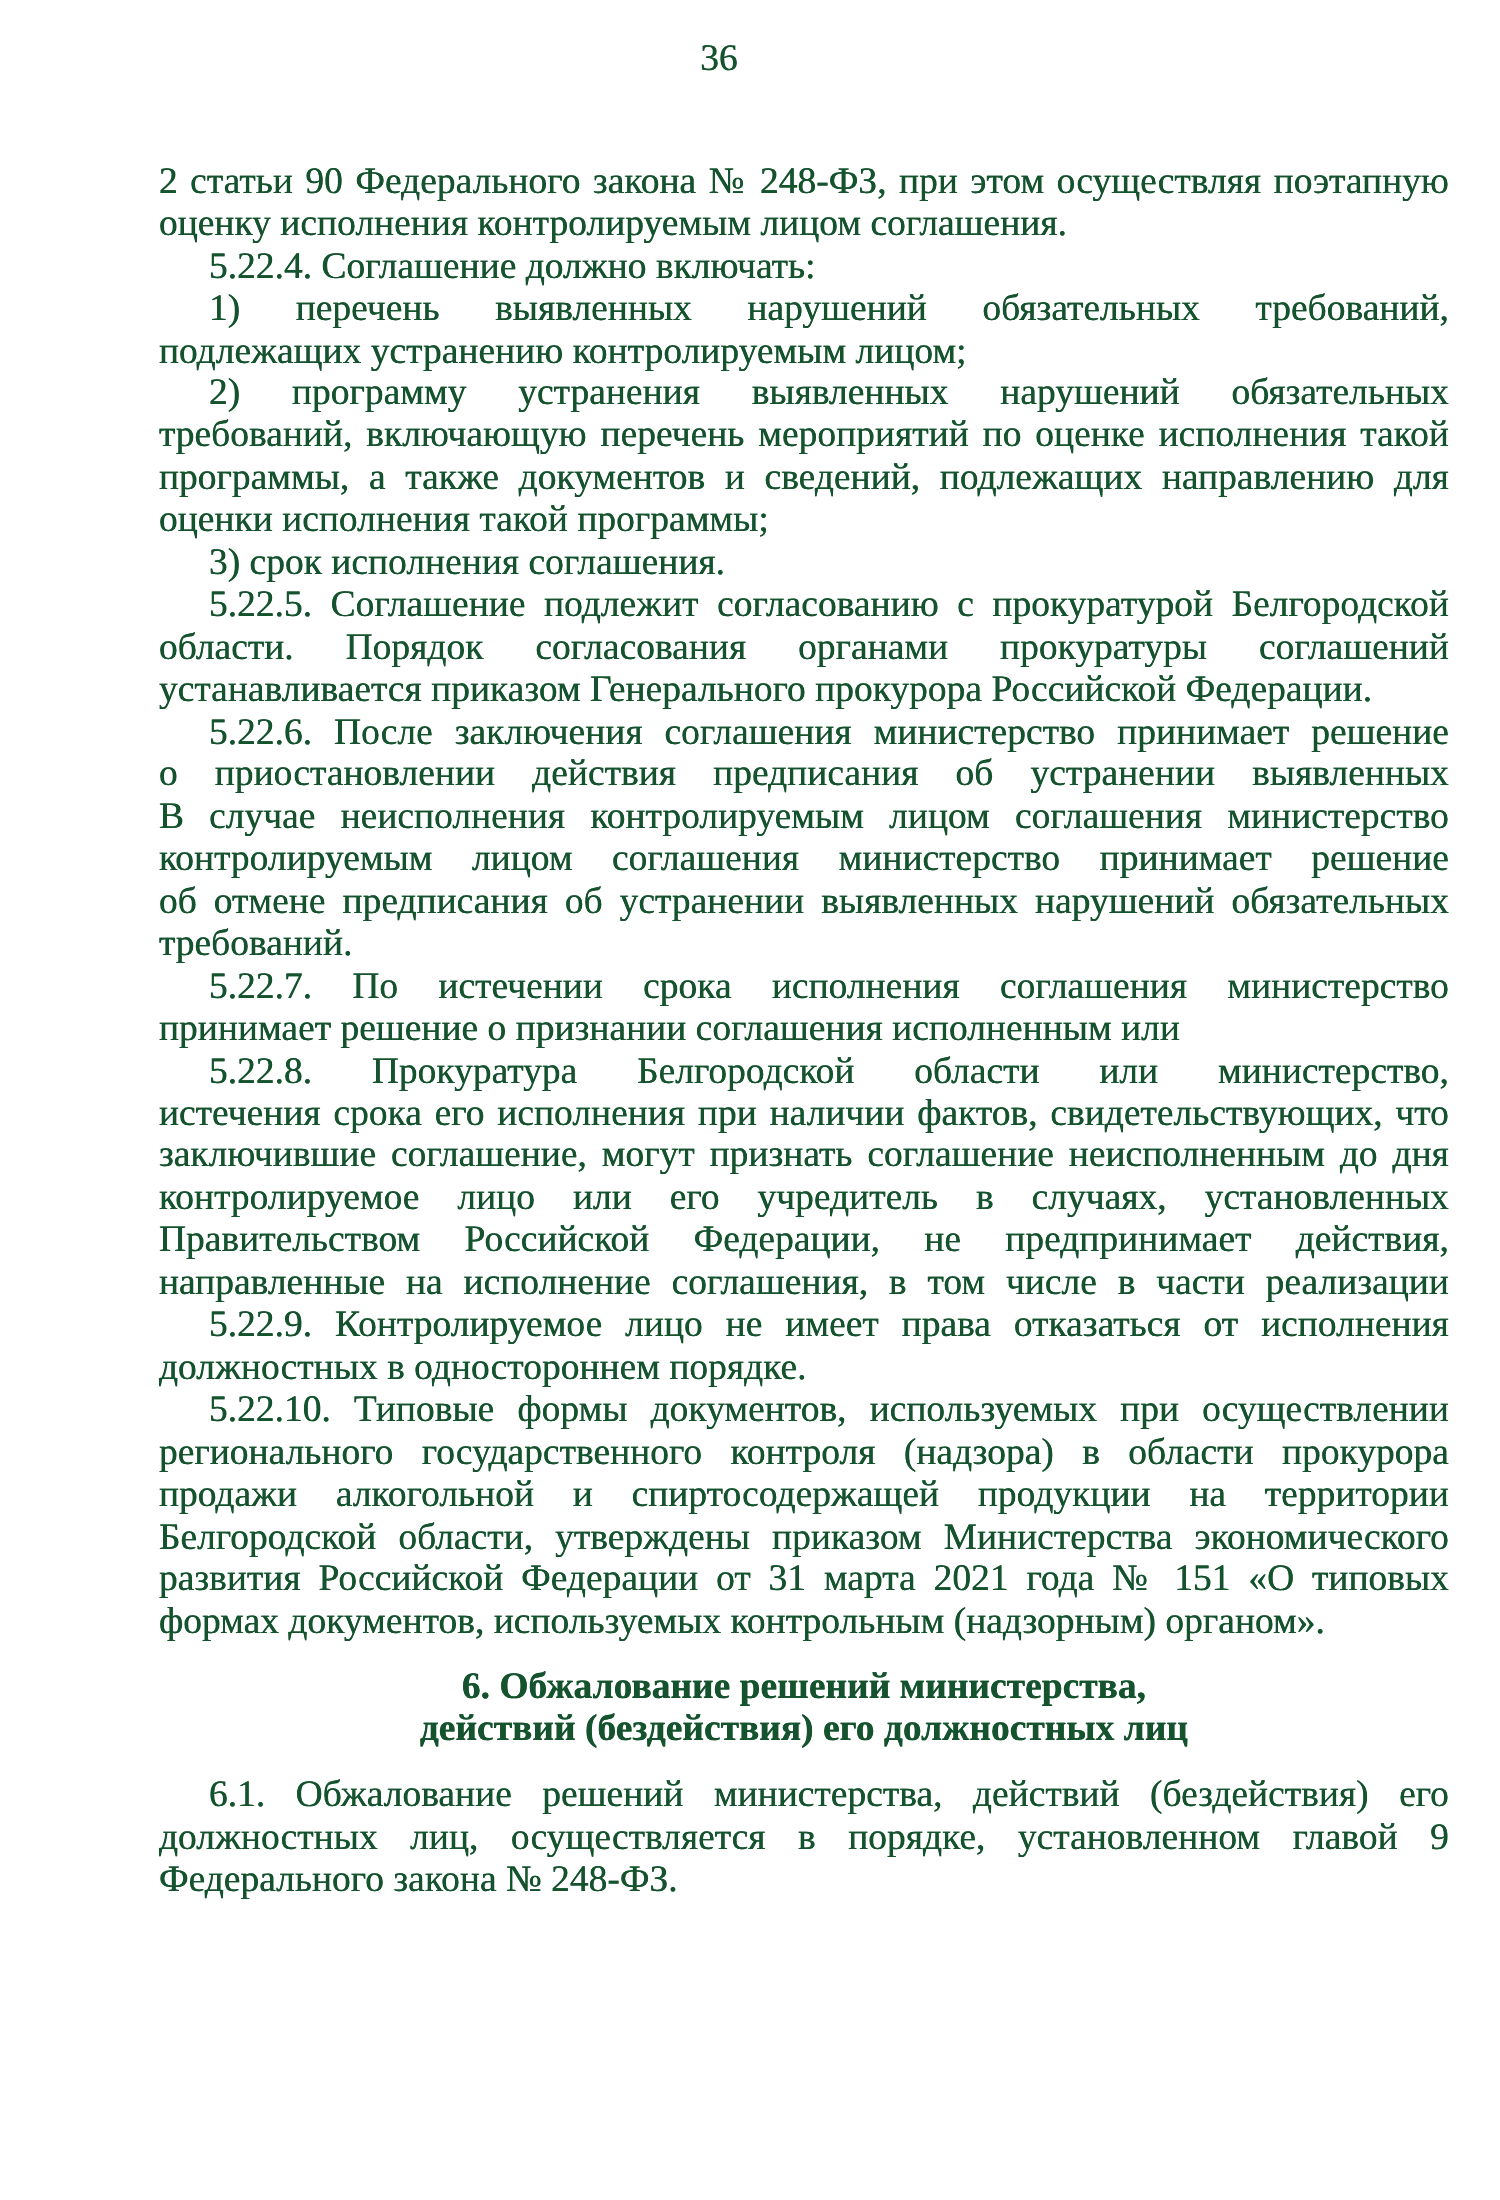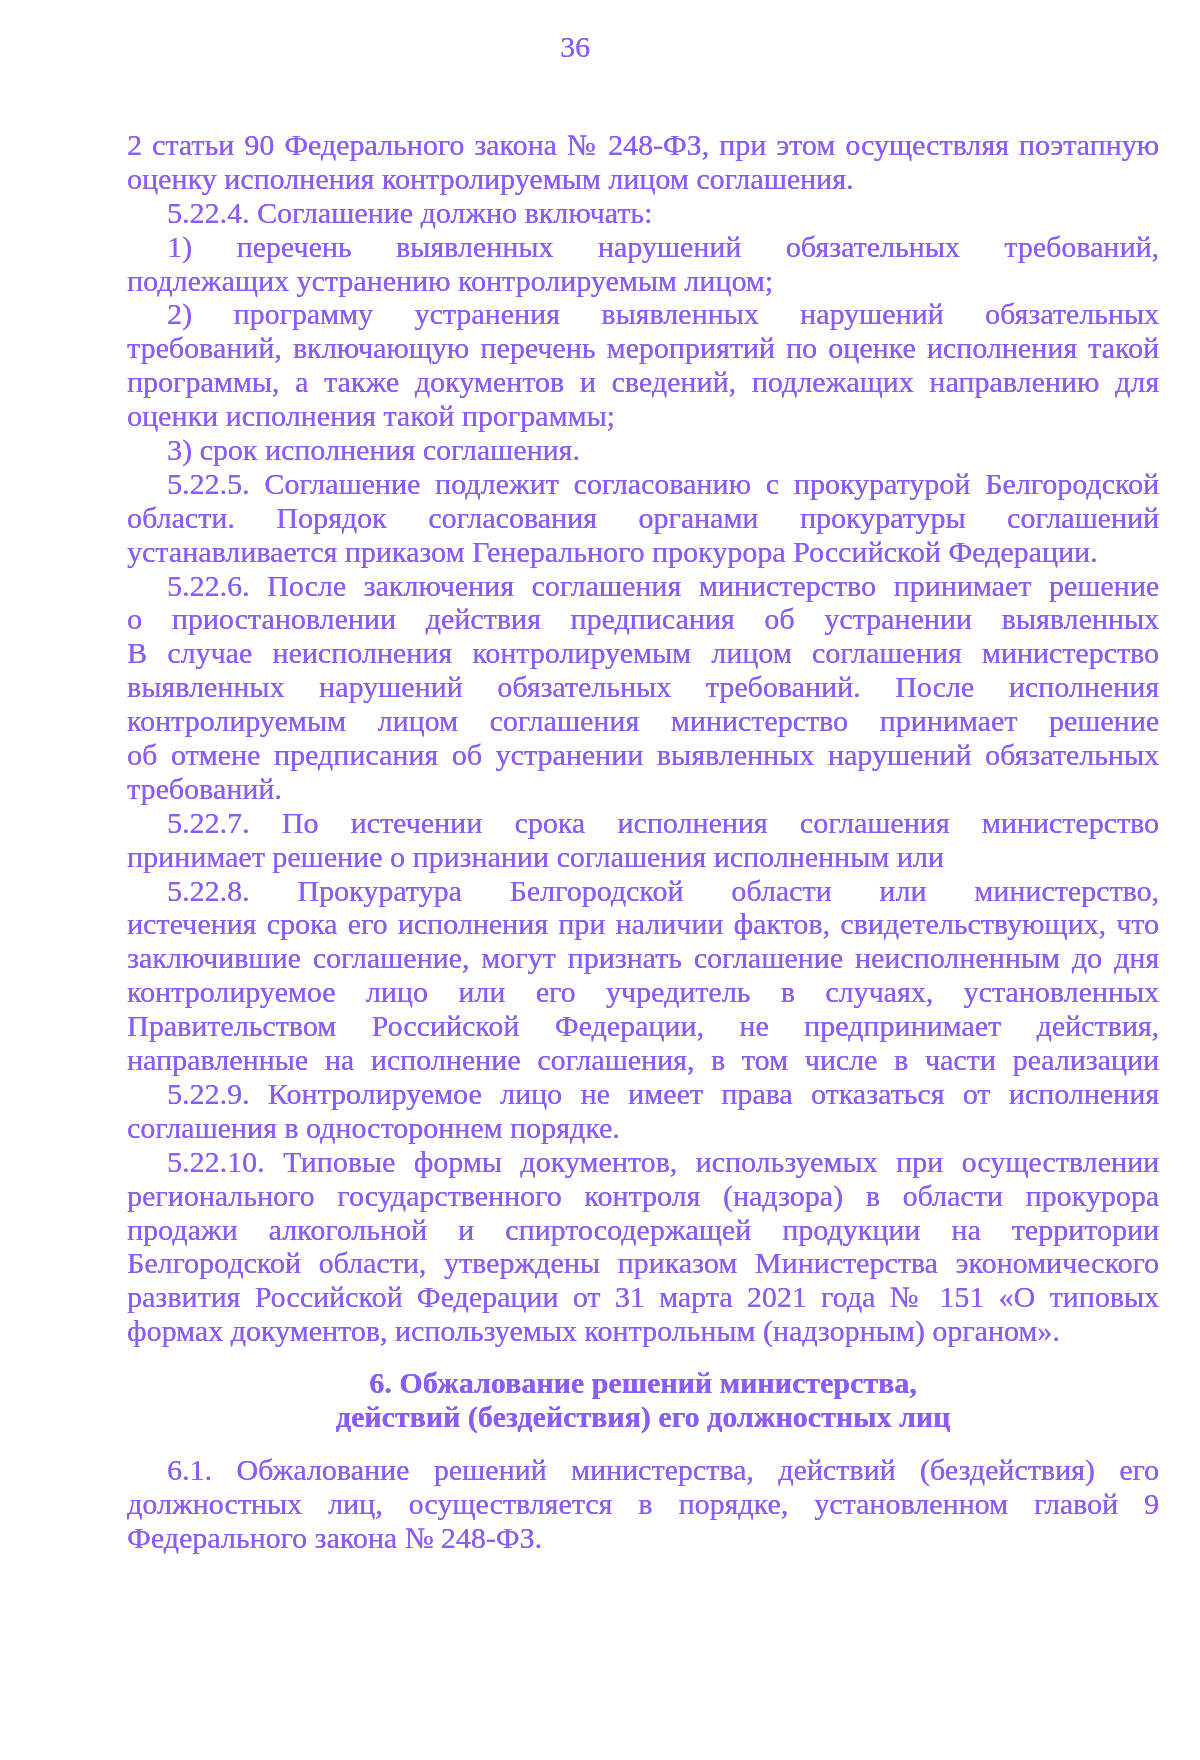--- a/index.html
+++ b/index.html
@@ -5,21 +5,21 @@
   html, body {
     margin: 0;
     padding: 0;
     background: #ffffff;
   }
   .page {
     position: relative;
     width: 1200px;
     height: 1760px;
     background: #ffffff;
-    color: #8b5cf6;
+    color: #14532d;
     font-family: "Liberation Serif", "DejaVu Serif", serif;
     overflow: hidden;
   }
   .page-number {
     position: absolute;
     top: 30px;
     left: 575px;
     transform: translateX(-50%);
     font-size: 30px;
     line-height: 34px;
@@ -91,40 +91,39 @@
       </div>
       <div class="paragraph">
         <div class="line indent">5.22.5. Соглашение подлежит согласованию с прокуратурой Белгородской</div>
         <div class="line">области. Порядок согласования органами прокуратуры соглашений</div>
         <div class="line last">устанавливается приказом Генерального прокурора Российской Федерации.</div>
       </div>
       <div class="paragraph">
         <div class="line indent">5.22.6. После заключения соглашения министерство принимает решение</div>
         <div class="line">о приостановлении действия предписания об устранении выявленных</div>
         <div class="line">В случае неисполнения контролируемым лицом соглашения министерство</div>
-        <div class="line">выявленных нарушений обязательных требований. После исполнения</div>
         <div class="line">контролируемым лицом соглашения министерство принимает решение</div>
         <div class="line">об отмене предписания об устранении выявленных нарушений обязательных</div>
         <div class="line last">требований.</div>
       </div>
       <div class="paragraph">
         <div class="line indent">5.22.7. По истечении срока исполнения соглашения министерство</div>
         <div class="line last">принимает решение о признании соглашения исполненным или неисполненным.</div>
       </div>
       <div class="paragraph">
         <div class="line indent">5.22.8. Прокуратура Белгородской области или министерство,</div>
         <div class="line">истечения срока его исполнения при наличии фактов, свидетельствующих, что</div>
         <div class="line">заключившие соглашение, могут признать соглашение неисполненным до дня</div>
         <div class="line">контролируемое лицо или его учредитель в случаях, установленных</div>
         <div class="line">Правительством Российской Федерации, не предпринимает действия,</div>
         <div class="line">направленные на исполнение соглашения, в том числе в части реализации</div>
       </div>
       <div class="paragraph">
         <div class="line indent">5.22.9. Контролируемое лицо не имеет права отказаться от исполнения</div>
-        <div class="line last">соглашения в одностороннем порядке.</div>
+        <div class="line last">должностных в одностороннем порядке.</div>
       </div>
       <div class="paragraph">
         <div class="line indent">5.22.10. Типовые формы документов, используемых при осуществлении</div>
         <div class="line">регионального государственного контроля (надзора) в области прокурора</div>
         <div class="line">продажи алкогольной и спиртосодержащей продукции на территории</div>
         <div class="line">Белгородской области, утверждены приказом Министерства экономического</div>
         <div class="line">развития Российской Федерации от 31 марта 2021 года № 151 «О типовых</div>
         <div class="line last">формах документов, используемых контрольным (надзорным) органом».</div>
       </div>
       <div class="paragraph heading">

